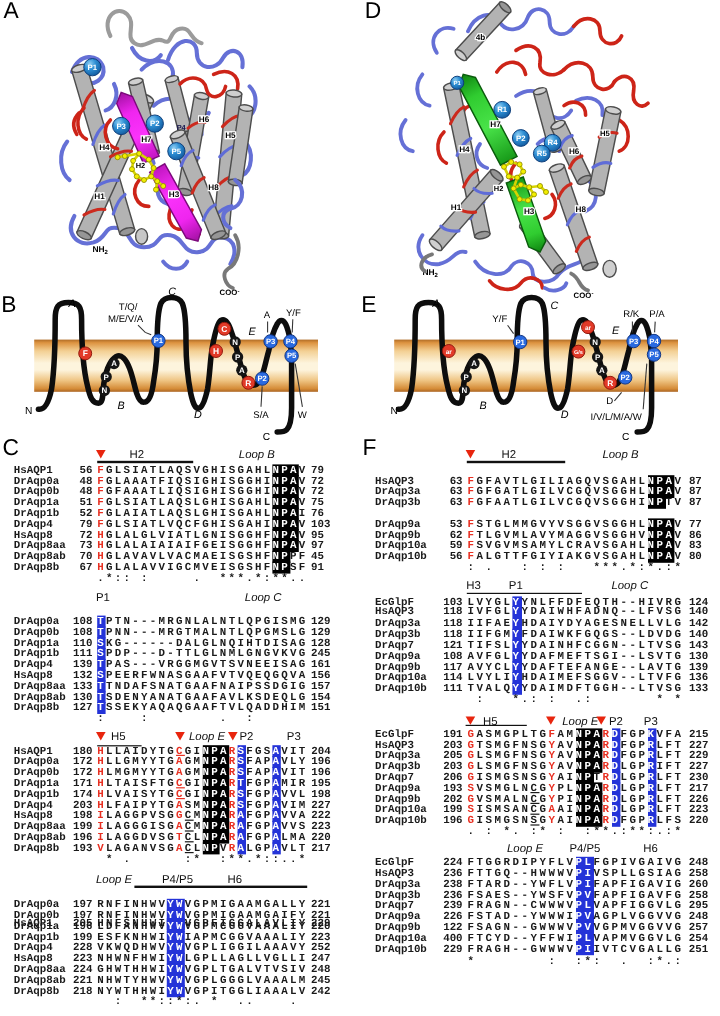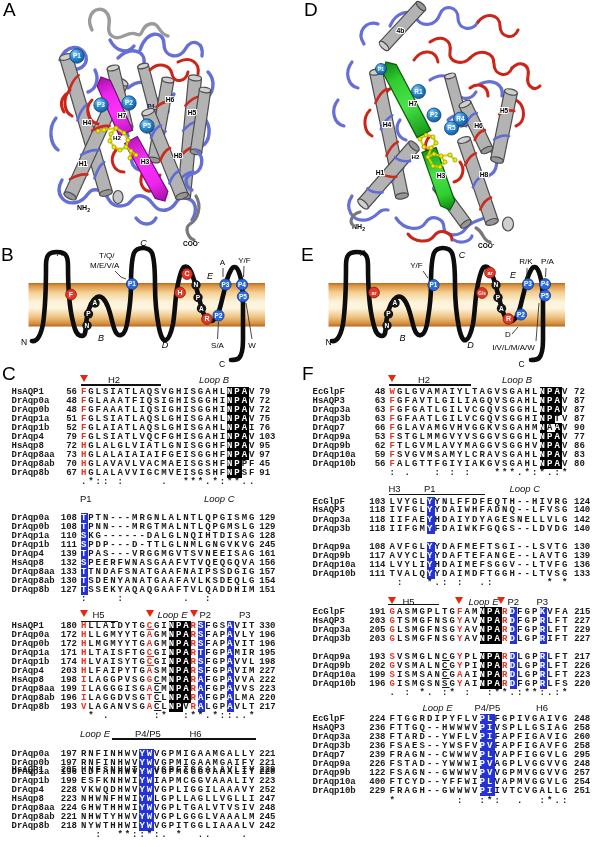--- a/index.html
+++ b/index.html
@@ -492,21 +492,21 @@
 <div class="rw " style="left:11.5px;top:513.55px"><span class="nm">DrAqp0a</span><span class="no">108</span><span class="sq"><span class="b">T</span>PTN---MRGNLALNTLQPGISMG</span><span class="en">129</span></div>
 <div class="rw " style="left:11.5px;top:522.60px"><span class="nm">DrAqp0b</span><span class="no">108</span><span class="sq"><span class="b">T</span>PNN---MRGTMALNTLQPGMSLG</span><span class="en">129</span></div>
 <div class="rw " style="left:11.5px;top:531.65px"><span class="nm">DrAqp1a</span><span class="no">110</span><span class="sq"><span class="b">S</span>KG------DALGLNQIHTDISAG</span><span class="en">128</span></div>
 <div class="rw " style="left:11.5px;top:540.70px"><span class="nm">DrAqp1b</span><span class="no">111</span><span class="sq"><span class="b">S</span>PDP---D-TTLGLNMLGNGVKVG</span><span class="en">245</span></div>
 <div class="rw " style="left:11.5px;top:549.75px"><span class="nm">DrAqp4</span><span class="no">139</span><span class="sq"><span class="b">T</span>PAS---VRGGMGVTSVNEEISAG</span><span class="en">161</span></div>
 <div class="rw " style="left:11.5px;top:558.80px"><span class="nm">HsAqp8</span><span class="no">132</span><span class="sq"><span class="b">S</span>PEERFWNASGAAFVTVQEQGQVA</span><span class="en">156</span></div>
 <div class="rw " style="left:11.5px;top:567.85px"><span class="nm">DrAqp8aa</span><span class="no">133</span><span class="sq"><span class="b">T</span>TNDAFSNATGAAFNAIPSSDGIG</span><span class="en">157</span></div>
 <div class="rw " style="left:11.5px;top:576.90px"><span class="nm">DrAqp8ab</span><span class="no">130</span><span class="sq"><span class="b">T</span>SDENYANATGAAFAVLKSDEQLG</span><span class="en">154</span></div>
 <div class="rw " style="left:11.5px;top:585.95px"><span class="nm">DrAqp8b</span><span class="no">127</span><span class="sq"><span class="b">T</span>SSEKYAQAQGAAFTVLQADDHIM</span><span class="en">151</span></div>
 <div class="rw " style="left:11.5px;top:595.00px"><span class="nm"></span><span class="no"></span><span class="sq">:    :        .  :      </span></div>
-<div class="rw " style="left:11.5px;top:621.50px"><span class="nm">HsAQP1</span><span class="no">180</span><span class="sq"><span class="r">H</span>LLAIDYTG<span class="ru">C</span>GI<span class="k">NPA</span><span class="r">R</span><span class="b">S</span>FGS<span class="b">A</span>VIT</span><span class="en">330</span></div>
+<div class="rw " style="left:11.5px;top:621.50px"><span class="nm">HsAQP1</span><span class="no">180</span><span class="sq"><span class="r">H</span>LLAIDYTG<span class="ru">C</span>GI<span class="k">NPA</span><span class="r">R</span><span class="b">S</span>FGS<span class="b">A</span>VIT</span><span class="en">204</span></div>
 <div class="rw " style="left:11.5px;top:630.55px"><span class="nm">DrAqp0a</span><span class="no">172</span><span class="sq"><span class="r">H</span>LLGMYYTG<span class="r">A</span>GM<span class="k">NPA</span><span class="r">R</span><span class="b">S</span>FAP<span class="b">A</span>VLY</span><span class="en">196</span></div>
 <div class="rw " style="left:11.5px;top:639.60px"><span class="nm">DrAqp0b</span><span class="no">172</span><span class="sq"><span class="r">H</span>LMGMYYTG<span class="r">A</span>GM<span class="k">NPA</span><span class="r">R</span><span class="b">S</span>FAP<span class="b">A</span>VIT</span><span class="en">196</span></div>
 <div class="rw " style="left:11.5px;top:648.65px"><span class="nm">DrAqp1a</span><span class="no">171</span><span class="sq"><span class="r">H</span>LTAISFTG<span class="ru">C</span>GI<span class="k">NPA</span><span class="r">R</span><span class="b">T</span>FGP<span class="b">A</span>MIR</span><span class="en">195</span></div>
 <div class="rw " style="left:11.5px;top:657.70px"><span class="nm">DrAqp1b</span><span class="no">174</span><span class="sq"><span class="r">H</span>LVAISYTG<span class="ru">C</span>GI<span class="k">NPA</span><span class="r">R</span><span class="b">S</span>FGP<span class="b">A</span>VVL</span><span class="en">198</span></div>
 <div class="rw " style="left:11.5px;top:666.75px"><span class="nm">DrAqp4</span><span class="no">203</span><span class="sq"><span class="r">H</span>LFAIPYTG<span class="r">A</span>SM<span class="k">NPA</span><span class="r">R</span><span class="b">S</span>FGP<span class="b">A</span>VIM</span><span class="en">227</span></div>
 <div class="rw " style="left:11.5px;top:675.80px"><span class="nm">HsAqp8</span><span class="no">198</span><span class="sq"><span class="r">I</span>LAGGPVSG<span class="r">G</span><span class="u">C</span>M<span class="k">NPA</span><span class="r">R</span><span class="b">A</span>FGP<span class="b">A</span>VVA</span><span class="en">222</span></div>
 <div class="rw " style="left:11.5px;top:684.85px"><span class="nm">DrAqp8aa</span><span class="no">199</span><span class="sq"><span class="r">I</span>LAGGGISG<span class="r">A</span><span class="u">C</span>M<span class="k">NPA</span><span class="r">R</span><span class="b">A</span>FGP<span class="b">A</span>VVS</span><span class="en">223</span></div>
 <div class="rw " style="left:11.5px;top:693.90px"><span class="nm">DrAqp8ab</span><span class="no">196</span><span class="sq"><span class="r">I</span>LAGGDVSG<span class="r">T</span><span class="u">C</span>L<span class="k">NPA</span><span class="r">R</span><span class="b">A</span>FGP<span class="b">A</span>LMA</span><span class="en">220</span></div>
 <div class="rw " style="left:11.5px;top:702.95px"><span class="nm">DrAqp8b</span><span class="no">193</span><span class="sq"><span class="r">V</span>LAGANVSG<span class="r">A</span><span class="u">C</span>L<span class="k">NP</span>V<span class="r">R</span><span class="b">A</span>LGP<span class="b">A</span>VLT</span><span class="en">217</span></div>
 <div class="rw " style="left:11.5px;top:712.00px"><span class="nm"></span><span class="no"></span><span class="sq"> * .      :*  :**.*::..*</span></div>
@@ -514,43 +514,43 @@
 <div class="rw " style="left:11.5px;top:749.55px"><span class="nm">DrAqp0a</span><span class="no">197</span><span class="sq">RNFINHWV<span class="b">YW</span>VGPMIGAAMGALLY</span><span class="en">221</span></div>
 <div class="rw " style="left:11.5px;top:758.60px"><span class="nm">DrAqp0b</span><span class="no">197</span><span class="sq">RNFINHWV<span class="b">YW</span>VGPMIGAAMGAIFY</span><span class="en">221</span></div>
 <div class="rw " style="left:11.5px;top:767.65px"><span class="nm">DrAqp1a</span><span class="no">196</span><span class="sq">LDFANHWV<span class="b">YW</span>VGPMCGGVAAALIY</span><span class="en">220</span></div>
 <div class="rw " style="left:11.5px;top:776.70px"><span class="nm">DrAqp1b</span><span class="no">199</span><span class="sq">ESFKNHWI<span class="b">YW</span>IAPMCGGVAAALIY</span><span class="en">223</span></div>
 <div class="rw " style="left:11.5px;top:785.75px"><span class="nm">DrAqp4</span><span class="no">228</span><span class="sq">VKWQDHWV<span class="b">YW</span>VGPLIGGILAAAVY</span><span class="en">252</span></div>
 <div class="rw " style="left:11.5px;top:794.80px"><span class="nm">HsAqp8</span><span class="no">223</span><span class="sq">NHWNFHWI<span class="b">YW</span>LGPLLAGLLVGLLI</span><span class="en">247</span></div>
 <div class="rw " style="left:11.5px;top:803.85px"><span class="nm">DrAqp8aa</span><span class="no">224</span><span class="sq">GHWTHHWI<span class="b">YW</span>VGPLTGALVTVSIV</span><span class="en">248</span></div>
 <div class="rw " style="left:11.5px;top:812.90px"><span class="nm">DrAqp8ab</span><span class="no">221</span><span class="sq">NHWTYHWV<span class="b">YW</span>VGPLGGGLVAAALM</span><span class="en">245</span></div>
 <div class="rw " style="left:11.5px;top:821.95px"><span class="nm">DrAqp8b</span><span class="no">218</span><span class="sq">NYWTHHWI<span class="b">YW</span>VGPITGGLIAAALV</span><span class="en">242</span></div>
 <div class="rw " style="left:11.5px;top:831.00px"><span class="nm"></span><span class="no"></span><span class="sq">  :  **::*:. *  ..    . </span></div>
-<div class="rw fp" style="left:312.5px;top:387.50px"><span class="nm">EcGlpF</span><span class="no">48</span><span class="sq"><span class="r">W</span>GLGVAMAIYLTAGVSGAHL<span class="k">NPA</span>V</span><span class="en">72</span></div>
 <div class="rw fp" style="left:312.5px;top:396.55px"><span class="nm">HsAQP3</span><span class="no">63</span><span class="sq"><span class="r">F</span>GFAVTLGILIAGQVSGAHL<span class="k">NPA</span>V</span><span class="en">87</span></div>
 <div class="rw fp" style="left:312.5px;top:405.60px"><span class="nm">DrAqp3a</span><span class="no">63</span><span class="sq"><span class="r">F</span>GFGATLGILVCGQVSGGHL<span class="k">NPA</span>V</span><span class="en">87</span></div>
 <div class="rw fp" style="left:312.5px;top:414.65px"><span class="nm">DrAqp3b</span><span class="no">63</span><span class="sq"><span class="r">F</span>GFAATLGILVCGQVSGGHI<span class="k">NP</span>TV</span><span class="en">87</span></div>
-<div class="rw fp" style="left:312.5px;top:423.70px"><span class="nm">DrAqp7</span><span class="no">66</span><span class="sq"><span class="r">F</span>GLAVAMGVHVGGKVSGAHM<span class="k">N</span>A<span class="k">A</span>V</span><span class="en">90</span></div>
 <div class="rw fp" style="left:312.5px;top:432.75px"><span class="nm">DrAqp9a</span><span class="no">53</span><span class="sq"><span class="r">F</span>STGLMMGVYVSGGVSGGHL<span class="k">NPA</span>V</span><span class="en">77</span></div>
 <div class="rw fp" style="left:312.5px;top:441.80px"><span class="nm">DrAqp9b</span><span class="no">62</span><span class="sq"><span class="r">F</span>TLGVMLAVYMAGGVSGGHV<span class="k">NPA</span>V</span><span class="en">86</span></div>
 <div class="rw fp" style="left:312.5px;top:450.85px"><span class="nm">DrAqp10a</span><span class="no">59</span><span class="sq"><span class="r">F</span>SVGVMSAMYLCRAVSGAHL<span class="k">NPA</span>V</span><span class="en">83</span></div>
 <div class="rw fp" style="left:312.5px;top:459.90px"><span class="nm">DrAqp10b</span><span class="no">56</span><span class="sq"><span class="r">F</span>ALGTTFGIYIAKGVSGAHL<span class="k">NPA</span>V</span><span class="en">80</span></div>
 <div class="rw fp" style="left:312.5px;top:469.00px"><span class="nm"></span><span class="no"></span><span class="sq">: .   : : :   ***.*:*.:*</span></div>
 <div class="rw fp" style="left:312.5px;top:497.50px"><span class="nm">EcGlpF</span><span class="no">103</span><span class="sq">LVYGL<span class="b">Y</span>YNLFFDFEQTH--HIVRG</span><span class="en">124</span></div>
 <div class="rw fp" style="left:312.5px;top:506px"><span class="nm">HsAQP3</span><span class="no">118</span><span class="sq">IVFGL<span class="b">Y</span>YDAIWHFADNQ--LFVSG</span><span class="en">140</span></div>
 <div class="rw fp" style="left:312.5px;top:515.60px"><span class="nm">DrAqp3a</span><span class="no">118</span><span class="sq">IIFAE<span class="b">Y</span>HDAIYDYAGESNELLVLG</span><span class="en">142</span></div>
 <div class="rw fp" style="left:312.5px;top:524.65px"><span class="nm">DrAqp3b</span><span class="no">118</span><span class="sq">IIFGM<span class="b">Y</span>FDAIWKFGQGS--LDVDG</span><span class="en">140</span></div>
+<div class="rw fp" style="left:312.5px;top:533.70px"><span class="nm">DrAqp7</span><span class="no">121</span><span class="sq">TIFSL<span class="b">Y</span>YDAINHFCGGN--LTVSG</span><span class="en">143</span></div>
 <div class="rw fp" style="left:312.5px;top:542.75px"><span class="nm">DrAqp9a</span><span class="no">108</span><span class="sq">AVFGL<span class="b">Y</span>YDAFMEFTSGI--LSVTG</span><span class="en">130</span></div>
 <div class="rw fp" style="left:312.5px;top:551.80px"><span class="nm">DrAqp9b</span><span class="no">117</span><span class="sq">AVYCL<span class="b">Y</span>YDAFTEFANGE--LAVTG</span><span class="en">139</span></div>
 <div class="rw fp" style="left:312.5px;top:560.85px"><span class="nm">DrAqp10a</span><span class="no">114</span><span class="sq">LVYLI<span class="b">Y</span>HDAIMEFSGGV--LTVFG</span><span class="en">136</span></div>
 <div class="rw fp" style="left:312.5px;top:569.90px"><span class="nm">DrAqp10b</span><span class="no">111</span><span class="sq">TVALQ<span class="b">Y</span>YDAIMDFTGGH--LTVSG</span><span class="en">133</span></div>
 <div class="rw fp" style="left:312.5px;top:579.00px"><span class="nm"></span><span class="no"></span><span class="sq"> :   *.: :  .:       * *</span></div>
 <div class="rw fp" style="left:312.5px;top:607.50px"><span class="nm">EcGlpF</span><span class="no">191</span><span class="sq"><span class="r">G</span>ASMGPLTG<span class="r">F</span>AM<span class="k">NPA</span><span class="r">R</span><span class="b">D</span>FGP<span class="b">K</span>VFA</span><span class="en">215</span></div>
 <div class="rw fp" style="left:312.5px;top:616.55px"><span class="nm">HsAQP3</span><span class="no">203</span><span class="sq"><span class="r">G</span>TSMGFNSG<span class="r">Y</span>AV<span class="k">NPA</span><span class="r">R</span><span class="b">D</span>FGP<span class="b">R</span>LFT</span><span class="en">227</span></div>
 <div class="rw fp" style="left:312.5px;top:625.60px"><span class="nm">DrAqp3a</span><span class="no">205</span><span class="sq"><span class="r">G</span>LSMGFNSG<span class="r">Y</span>AV<span class="k">NPA</span><span class="r">R</span><span class="b">D</span>FGP<span class="b">R</span>LFT</span><span class="en">229</span></div>
 <div class="rw fp" style="left:312.5px;top:634.65px"><span class="nm">DrAqp3b</span><span class="no">203</span><span class="sq"><span class="r">G</span>LSMGFNSG<span class="r">Y</span>AV<span class="k">NPA</span><span class="r">R</span><span class="b">D</span>LGP<span class="b">R</span>IFT</span><span class="en">227</span></div>
+<div class="rw fp" style="left:312.5px;top:643.70px"><span class="nm">DrAqp7</span><span class="no">206</span><span class="sq"><span class="r">G</span>ISMGSNSG<span class="r">Y</span>AI<span class="k">NP</span>T<span class="r">R</span><span class="b">D</span>LGP<span class="b">R</span>LFT</span><span class="en">230</span></div>
 <div class="rw fp" style="left:312.5px;top:652.75px"><span class="nm">DrAqp9a</span><span class="no">193</span><span class="sq"><span class="r">S</span>VSMGLN<span class="u">C</span>G<span class="r">Y</span>PL<span class="k">NPA</span><span class="r">R</span><span class="b">D</span>LGP<span class="b">R</span>LFT</span><span class="en">217</span></div>
 <div class="rw fp" style="left:312.5px;top:661.80px"><span class="nm">DrAqp9b</span><span class="no">202</span><span class="sq"><span class="r">G</span>VSMALN<span class="u">C</span>G<span class="r">Y</span>PI<span class="k">NPA</span><span class="r">R</span><span class="b">D</span>LGP<span class="b">R</span>LFT</span><span class="en">226</span></div>
 <div class="rw fp" style="left:312.5px;top:670.85px"><span class="nm">DrAqp10a</span><span class="no">199</span><span class="sq"><span class="r">S</span>ISMSAN<span class="u">C</span>G<span class="r">A</span>AI<span class="k">NPA</span><span class="r">R</span><span class="b">D</span>LGP<span class="b">R</span>LFT</span><span class="en">223</span></div>
 <div class="rw fp" style="left:312.5px;top:679.90px"><span class="nm">DrAqp10b</span><span class="no">196</span><span class="sq"><span class="r">G</span>ISMGSN<span class="u">S</span>G<span class="r">Y</span>AI<span class="k">NPA</span><span class="r">R</span><span class="b">D</span>FGP<span class="b">R</span>LFS</span><span class="en">220</span></div>
 <div class="rw fp" style="left:312.5px;top:689.00px"><span class="nm"></span><span class="no"></span><span class="sq">. : *. :* :  :**.:**:.:*</span></div>
 <div class="rw fp" style="left:312.5px;top:715.00px"><span class="nm">EcGlpF</span><span class="no">224</span><span class="sq">FTGGRDIPYFLV<span class="b">PL</span>FGPIVGAIVG</span><span class="en">248</span></div>
 <div class="rw fp" style="left:312.5px;top:724.05px"><span class="nm">HsAQP3</span><span class="no">236</span><span class="sq">FTTGQ--HWWWV<span class="b">PI</span>VSPLLGSIAG</span><span class="en">258</span></div>
 <div class="rw fp" style="left:312.5px;top:733.10px"><span class="nm">DrAqp3a</span><span class="no">238</span><span class="sq">FTARD--YWFLV<span class="b">PI</span>FAPFIGAVIG</span><span class="en">260</span></div>
 <div class="rw fp" style="left:312.5px;top:742.15px"><span class="nm">DrAqp3b</span><span class="no">236</span><span class="sq">FSAES--YWSFV<span class="b">PV</span>FAPFIGAVFG</span><span class="en">258</span></div>
 <div class="rw fp" style="left:312.5px;top:751.20px"><span class="nm">DrAqp7</span><span class="no">239</span><span class="sq">FRAGN--CWWWV<span class="b">PL</span>VAPFIGGVLG</span><span class="en">295</span></div>

